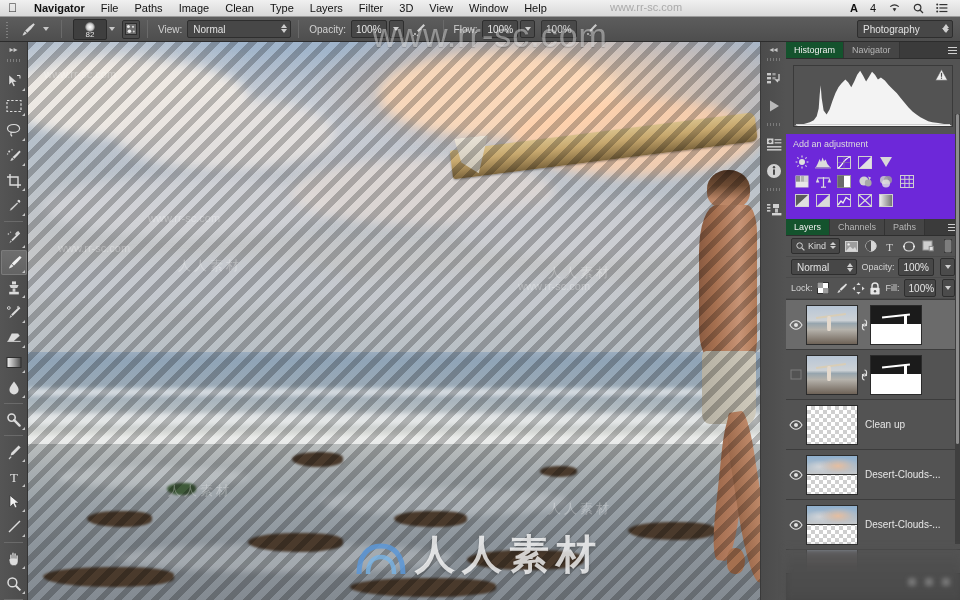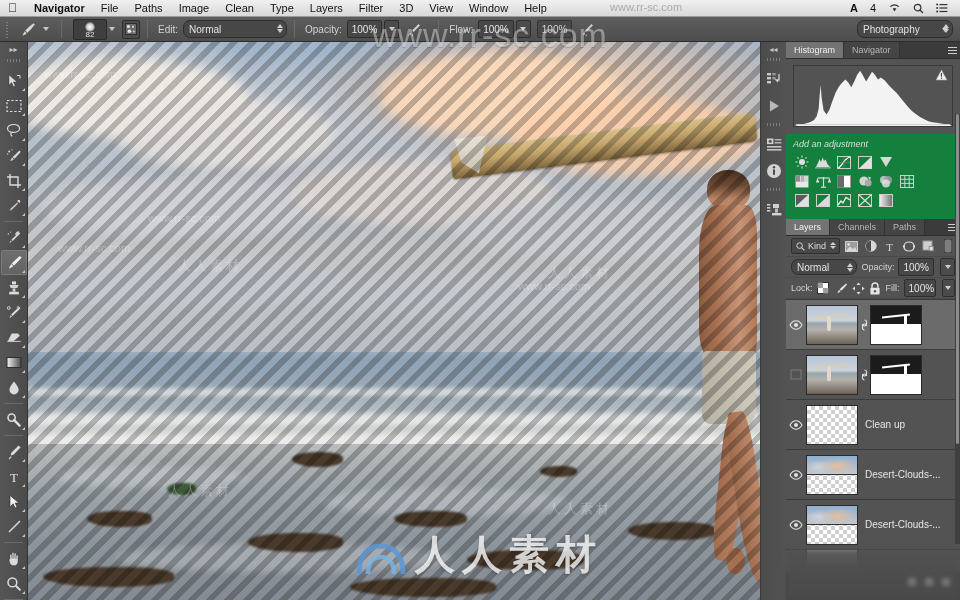--- a/index.html
+++ b/index.html
@@ -43,21 +43,21 @@
     position:relative; display:flex; align-items:flex-end; justify-content:center;
     color:#e4e4e4; font-size:8px; margin-left:4px;
   }
   .brush-preset .dot { position:absolute; top:2px; left:50%; transform:translateX(-50%);
     width:10px;height:10px;border-radius:50%;
     background: radial-gradient(circle, #fff 0%, #cfcfcf 45%, rgba(90,90,90,0) 78%); }
   .brush-preset .num { position:relative; z-index:2; line-height:9px; }
   .sep-vert { width:1px; height:18px; background:#3a3a3a; border-right:1px solid #6a6a6a; margin:0 7px; }
   .opt-label { margin: 0 5px 0 3px; color:#d2d2d2; }
   .combo {
-    height: 18px; background:#474747; border:1px solid #2e2e2e; border-radius:7px;
+    height: 18px; background:#474747; border:1px solid #2e2e2e; border-radius:2px;
     display:flex; align-items:center; padding:0 16px 0 5px; color:#e2e2e2; font-size:10px;
     position:relative; min-width:40px;
   }
   .combo:after {
     content:""; position:absolute; right:4px; top:50%; width:0;height:0;
     border-left:3px solid transparent; border-right:3px solid transparent;
     border-top:4px solid #cfcfcf; margin-top:-1px;
   }
   .combo.dual:after { display:none; }
   .combo .updown { position:absolute; right:3px; top:3px; display:flex; flex-direction:column; gap:1px; }
@@ -179,32 +179,32 @@
 
   
   .panels { position:absolute; top:42px; left:786px; width:174px; height:558px;
             background:#454545; z-index:28; }
   .panel-tabs {
     display:flex; align-items:flex-end; height:17px; background:#3b3b3b; position:relative;
     border-bottom:1px solid #2e2e2e;
   }
   .ptab { height:16px; padding:0 8px; font-size:9px; color:#b5b5b5; line-height:16px;
           background:#454545; border-right:1px solid #333; white-space:nowrap; }
-  .ptab.active { background:#737373; color:#f0f0f0; }
+  .ptab.active { background:#14532d; color:#f0f0f0; }
   .pmenu { margin-left:auto; width:16px; height:16px; display:flex;align-items:center;justify-content:center; }
   .pmenu .lines { width:9px; height:7px;
     background-image: repeating-linear-gradient(to bottom,#cfcfcf 0 1px, transparent 1px 3px); }
 
   .histogram-body { background:#535353; padding:6px 7px 7px 7px; position:relative; }
   .hist-frame { background:#535353; border:1px solid #3a3a3a; height:62px; position:relative; overflow:hidden; }
   .hist-warn { position:absolute; right:4px; top:3px; width:13px;height:12px; }
   .hist-canvas { position:absolute; left:0; bottom:0; width:100%; height:100%; }
   .hist-base { position:absolute; left:2px; right:2px; bottom:1px; height:1px; background:#cfcfcf; }
 
-  .adj-body { background:#15803d; padding:5px 20px 8px 7px;font-style:italic; }
+  .adj-body { background:#6d28d9; padding:5px 20px 8px 7px; }
   .adj-title { font-size:9px; color:#dcdcdc; margin-bottom:5px; }
   .adj-row { display:flex; gap:3px; margin-bottom:3px; }
   .adj-ic { width:18px;height:16px; display:flex;align-items:center;justify-content:center; }
 
   .layers-body { background:#535353; }
   .lrow { display:flex; align-items:center; height:21px; padding:0 5px; gap:4px; border-bottom:1px solid #4a4a4a;}
   .kind-pill { display:flex;align-items:center; height:16px; background:#474747; border:1px solid #2e2e2e;
     border-radius:2px; padding:0 13px 0 4px; font-size:9px; color:#dcdcdc; position:relative; }
   .kind-pill .updown { position:absolute; right:3px; top:3px; display:flex;flex-direction:column;gap:1px;}
   .kind-pill .updown i { width:0;height:0;border-left:3px solid transparent;border-right:3px solid transparent;}
@@ -323,21 +323,21 @@
     <div class="sq-btn" style="width:18px;height:19px;">
       <svg width="12" height="12" viewBox="0 0 12 12">
         <rect x="0.5" y="0.5" width="11" height="11" fill="#6d6d6d" stroke="#2e2e2e"></rect>
         <circle cx="3.4" cy="3.4" r="1.5" fill="#e8e8e8"></circle>
           <circle cx="8" cy="3.8" r="1.1" fill="#dcdcdc"></circle>
         <circle cx="4.4" cy="8.2" r="1.8" fill="#efefef"></circle>
           <circle cx="8.8" cy="8.4" r="1" fill="#d2d2d2"></circle>
       </svg>
     </div>
     <div class="sep-vert"></div>
-    <span class="opt-label">Edit:</span>
+    <span class="opt-label">View:</span>
     <div class="combo dual" style="width:104px;">
       <span>Normal</span>
       <span class="updown">
           <i class="u"></i>
           <i class="d"></i>
         </span>
     </div>
     <div class="sep-vert"></div>
     <span class="opt-label">Opacity:</span>
     <div class="valbox">

